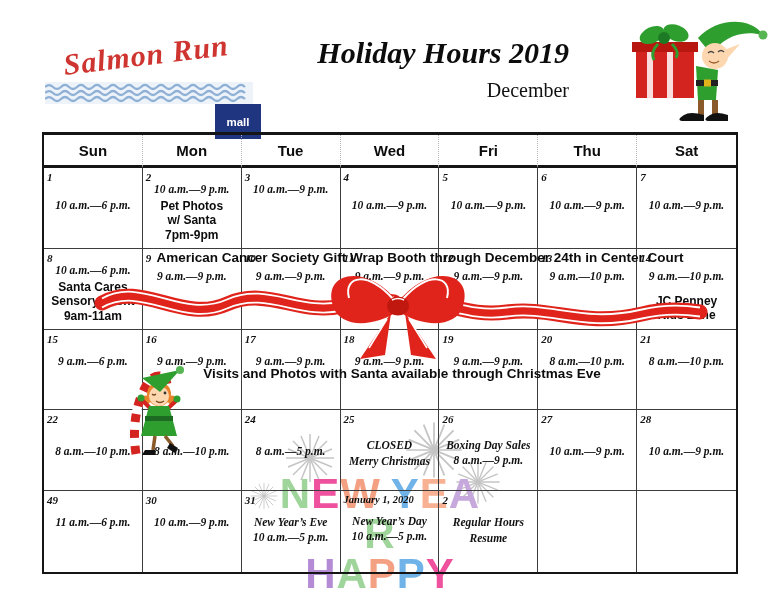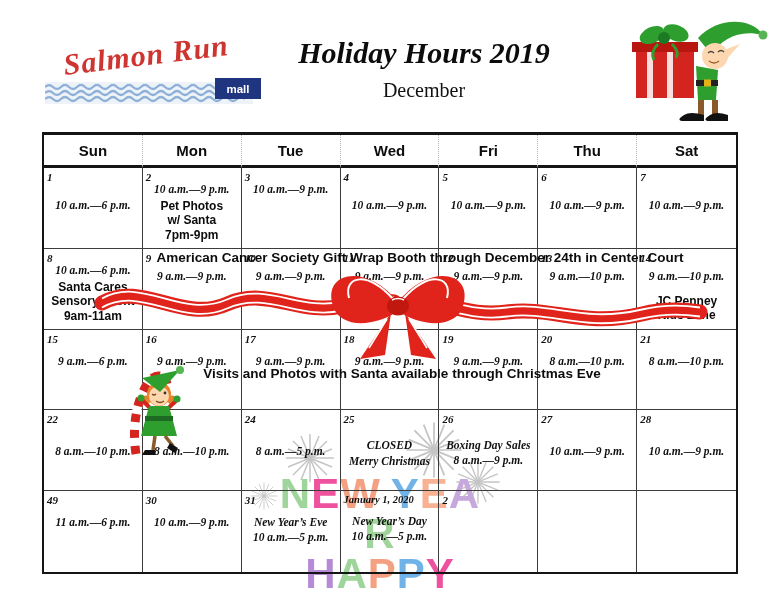--- a/index.html
+++ b/index.html
@@ -6,23 +6,23 @@
   #page{position:relative;width:776px;height:600px;background:#fff;overflow:hidden;
         font-family:"Liberation Serif",serif;color:#111;}
 
   
   #hdr{position:absolute;left:0;top:0;width:776px;height:128px;}
   .logo{position:absolute;left:45px;top:46px;width:218px;height:66px;}
   .logo .band{position:absolute;left:0;top:36px;width:208px;height:22px;background:#eef3f9;}
   .logo .script{position:absolute;left:18px;top:-8px;white-space:nowrap;
     font:bold italic 30px "Liberation Serif",serif;color:#cf3530;
     transform:rotate(-7deg);letter-spacing:1px;}
-  .logo .mallbox{position:absolute;right:2px;top:32px;width:46px;height:21px;background:#20357f;
+  .logo .mallbox{position:absolute;right:2px;top:58px;width:46px;height:35px;background:#20357f;
     color:#fff;font:bold 11.5px "Liberation Sans",sans-serif;display:flex;align-items:center;justify-content:center;}
-  .titlewrap{position:absolute;left:259px;width:330px;top:36px;text-align:center;}
+  .titlewrap{position:absolute;left:239px;width:330px;top:36px;text-align:right;}
   .title{font:bold italic 30px "Liberation Serif",serif;color:#0c0c0c;}
   .subtitle{font:20px "Liberation Serif",serif;margin-top:9px;}
   .elfgift{position:absolute;left:620px;top:8px;width:150px;height:118px;}
 
   
   #behind{position:absolute;left:42px;top:128px;width:692px;height:437px;z-index:1;}
   .grid{position:absolute;left:42px;top:132px;width:692px;height:437px;z-index:2;
         display:grid;grid-template-columns:repeat(7,1fr);grid-template-rows:33px repeat(5,1fr);
         border:2px solid #151515;border-top:3px solid #151515;background:transparent;}
   #over{position:absolute;left:42px;top:128px;width:692px;height:437px;z-index:3;pointer-events:none;}
@@ -298,20 +298,24 @@
     </div>
     <div class="cell r5">
       <span class="date datelong">January 1, 2020</span>
       <div class="special">
         <div>New Year’s Day</div>
       </div>
       <div class="hours">10 a.m.—5 p.m.</div>
     </div>
     <div class="cell r5">
       <span class="date">2</span>
+      <div class="special">
+        <div>Regular Hours</div>
+        <div>Resume</div>
+      </div>
     </div>
     <div class="cell r5"></div>
     <div class="cell r5"></div>
   </div>
 
   <div id="over">
     <svg class="ribbonsvg" width="692" height="437" viewBox="0 0 692 437">
       <g fill="none" stroke="#e0241b" stroke-width="15" stroke-linecap="round">
         <path d="M60,175 C100,152 140,196 185,176 C225,158 258,188 300,178 C322,173 340,172 352,174"></path>
         <path d="M362,176 C400,168 420,190 465,184 C510,178 540,200 600,186 C625,180 645,182 658,184"></path>

